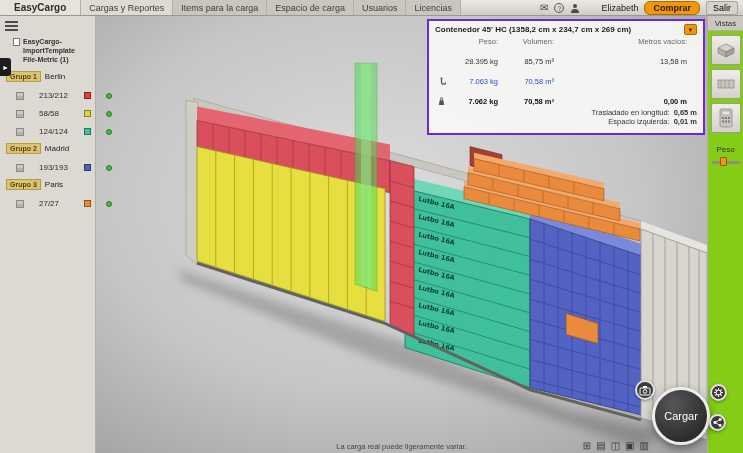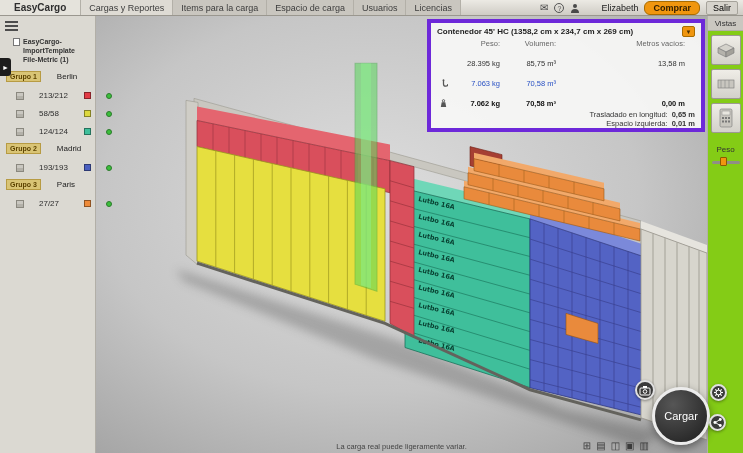--- a/index.html
+++ b/index.html
@@ -21,35 +21,35 @@
 
 .main{display:flex;height:437px}
 
 
 .sidebar{width:96px;background:#dbd9d2;border-right:1px solid #b2afa7;position:relative;font-size:8px;padding-top:3px;z-index:5}
 .burger{width:13px;margin:2px 0 6px 5px;display:flex;flex-direction:column;gap:2px;cursor:pointer}
 .burger span{height:2px;background:#4c4c4c}
 .collapse{position:absolute;left:0;top:42px;width:11px;height:18px;background:#1c1c1c;color:#fff;font-size:7px;display:flex;align-items:center;justify-content:center;border-radius:0 3px 3px 0;cursor:pointer}
 .project{display:flex;gap:3px;margin:2px 2px 6px 13px;font-weight:bold;font-size:7px;line-height:1.3}
 .doc-ico{width:7px;height:8px;border:1px solid #777;background:#fff;margin-top:1px;flex:none}
-.group-header{display:flex;align-items:center;gap:16px;margin:7px 0 2px 6px}
+.group-header{display:flex;align-items:center;gap:4px;margin:7px 0 2px 6px}
 .group-badge{background:#d9c475;border:1px solid #b79b43;color:#5d4300;font-weight:bold;padding:0 3px;font-size:7px;line-height:9px;cursor:pointer}
 .dest{font-size:8px;color:#1c1c1c}
 .item-row{display:flex;align-items:center;gap:15px;margin:9px 0 0 16px;cursor:pointer}
 .crate{width:8px;height:8px;background:#c9c7c0;border:1px solid #8a887f;box-shadow:inset 0 -3px 0 #b3b1a9;flex:none}
 .count{min-width:30px;color:#2d2d2d}
 .chip{width:7px;height:7px;border:1px solid rgba(0,0,0,.4);flex:none}
 .dot{width:6px;height:6px;border-radius:50%;border:1px solid #2c7a2c;flex:none}
 
 
 .viewport{flex:1;position:relative;background:#bfbfbf}
 .scene{position:absolute;inset:0;width:100%;height:100%;display:block}
 svg text{font-family:"DejaVu Sans",sans-serif}
 
-.info-panel{position:absolute;top:3px;right:2px;width:278px;background:rgba(247,247,245,.94);border:4px solid #6d28d9;padding:3px 6px 0;font-size:7.5px;z-index:10}
+.info-panel{position:absolute;top:3px;right:2px;width:278px;background:rgba(247,247,245,.94);border:2px solid #6d28d9;padding:3px 6px 7px;font-size:7.5px;z-index:10}
 .ip-title{display:flex;justify-content:space-between;align-items:center;font-weight:bold;font-size:8px;color:#222}
 .dd{width:13px;height:11px;background:#f0960f;border:1px solid #a96c00;color:#4a2f00;font-size:6px;text-align:center;line-height:10px;border-radius:2px;cursor:pointer;flex:none;margin-left:4px}
 .ip-grid{display:grid;grid-template-columns:13px 60px 56px 1fr;margin-top:2px;row-gap:11px;align-items:center}
 .ip-grid .num{text-align:right;padding-right:10px}
 .hdr{color:#666;text-align:right;padding-right:10px}
 .blue{color:#2a52c4}
 .bold{font-weight:bold;color:#111}
 .extras{text-align:right;margin-top:2px;color:#333}
 .extras b{margin-left:4px}
 .ico-cell{display:flex;align-items:center;justify-content:center}

